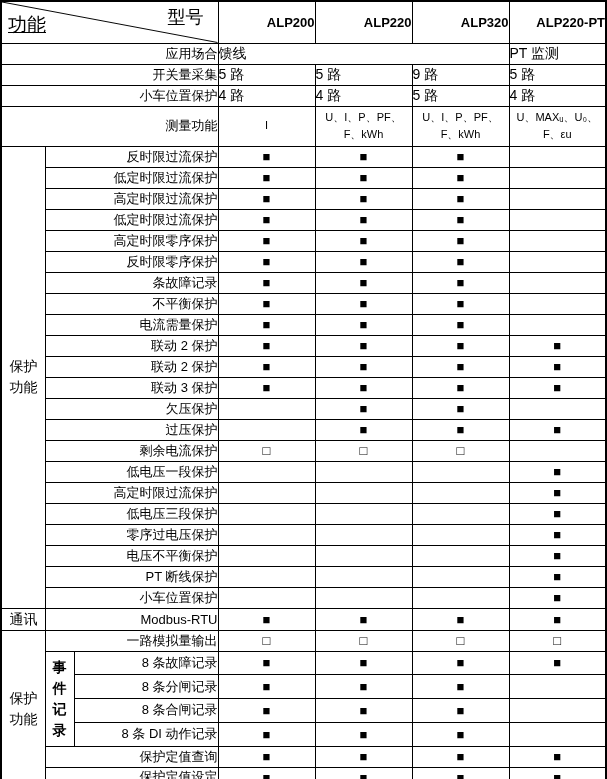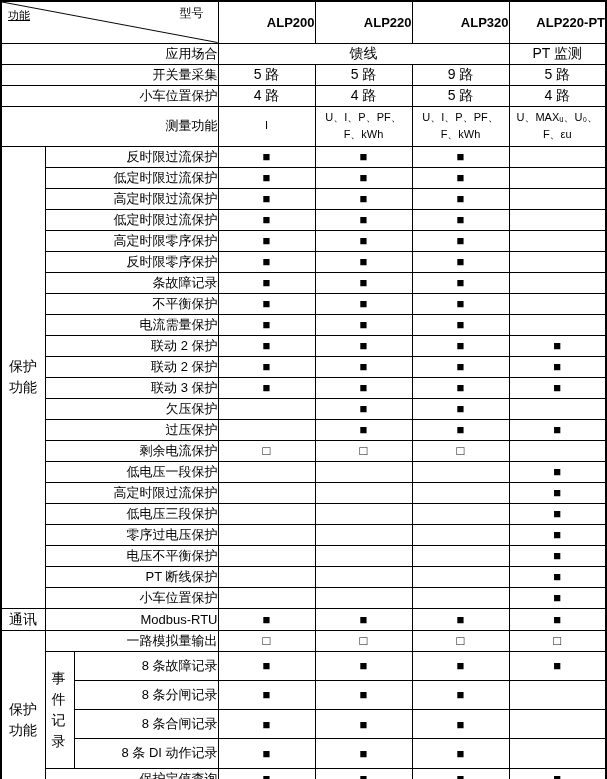--- a/index.html
+++ b/index.html
@@ -6,32 +6,32 @@
   body { font-family:"Liberation Sans","DejaVu Sans",sans-serif; color:#000; }
   .page { width:607px; }
   table { table-layout:fixed; width:607px; border-collapse:collapse; border:2px solid #000; }
   td { border:1px solid #000; overflow:hidden; padding:0; vertical-align:middle; }
   tr { height:21px; }
   tr.h-header { height:42px; }
   tr.h-measure { height:40px; }
 
   .corner-cell { position:relative; padding:0; }
   .corner-cell svg { position:absolute; left:0; top:0; width:100%; height:100%; display:block; }
-  .corner-top { position:absolute; top:3px; right:14px; font-size:12px; }
-  .corner-bottom { position:absolute; bottom:20px; left:6px; font-size:11px;text-decoration:underline; }
+  .corner-top { position:absolute; top:3px; right:14px; font-size:18px; }
+  .corner-bottom { position:absolute; bottom:5px; left:6px; font-size:19px;text-decoration:underline; }
 
   .model-cell { text-align:right; font-weight:bold; font-size:13px; }
   .label-cell { text-align:right; padding-left:5px; font-size:13px; white-space:nowrap; }
-  .data-cell { text-align:center; font-size:14px; }
+  .data-cell { text-align:left; font-size:14px; }
   .measure-cell { text-align:center; font-size:11px; line-height:1.55; padding:0 3px; }
   .mark-cell { text-align:center; font-size:13px; line-height:1; }
-  .group-cell { text-align:left; font-size:14px; line-height:1.5; padding:0 7px;
+  .group-cell { text-align:right; font-size:14px; line-height:1.5; padding:0 7px;
                 word-break:break-all; }
-  .subgroup-cell { text-align:left; font-size:14px; line-height:21px; padding:16px 6px;
-                   word-break:break-all; }
+  .subgroup-cell { text-align:center; font-size:14px; line-height:21px; padding:5px 6px;
+                   word-break:break-all;font-weight:bold; }
 </style>
 </head>
 <body>
 
 <div class="page">
   <table>
     <colgroup>
       <col style="width:44px">
         <col style="width:29px">
         <col style="width:144px">

